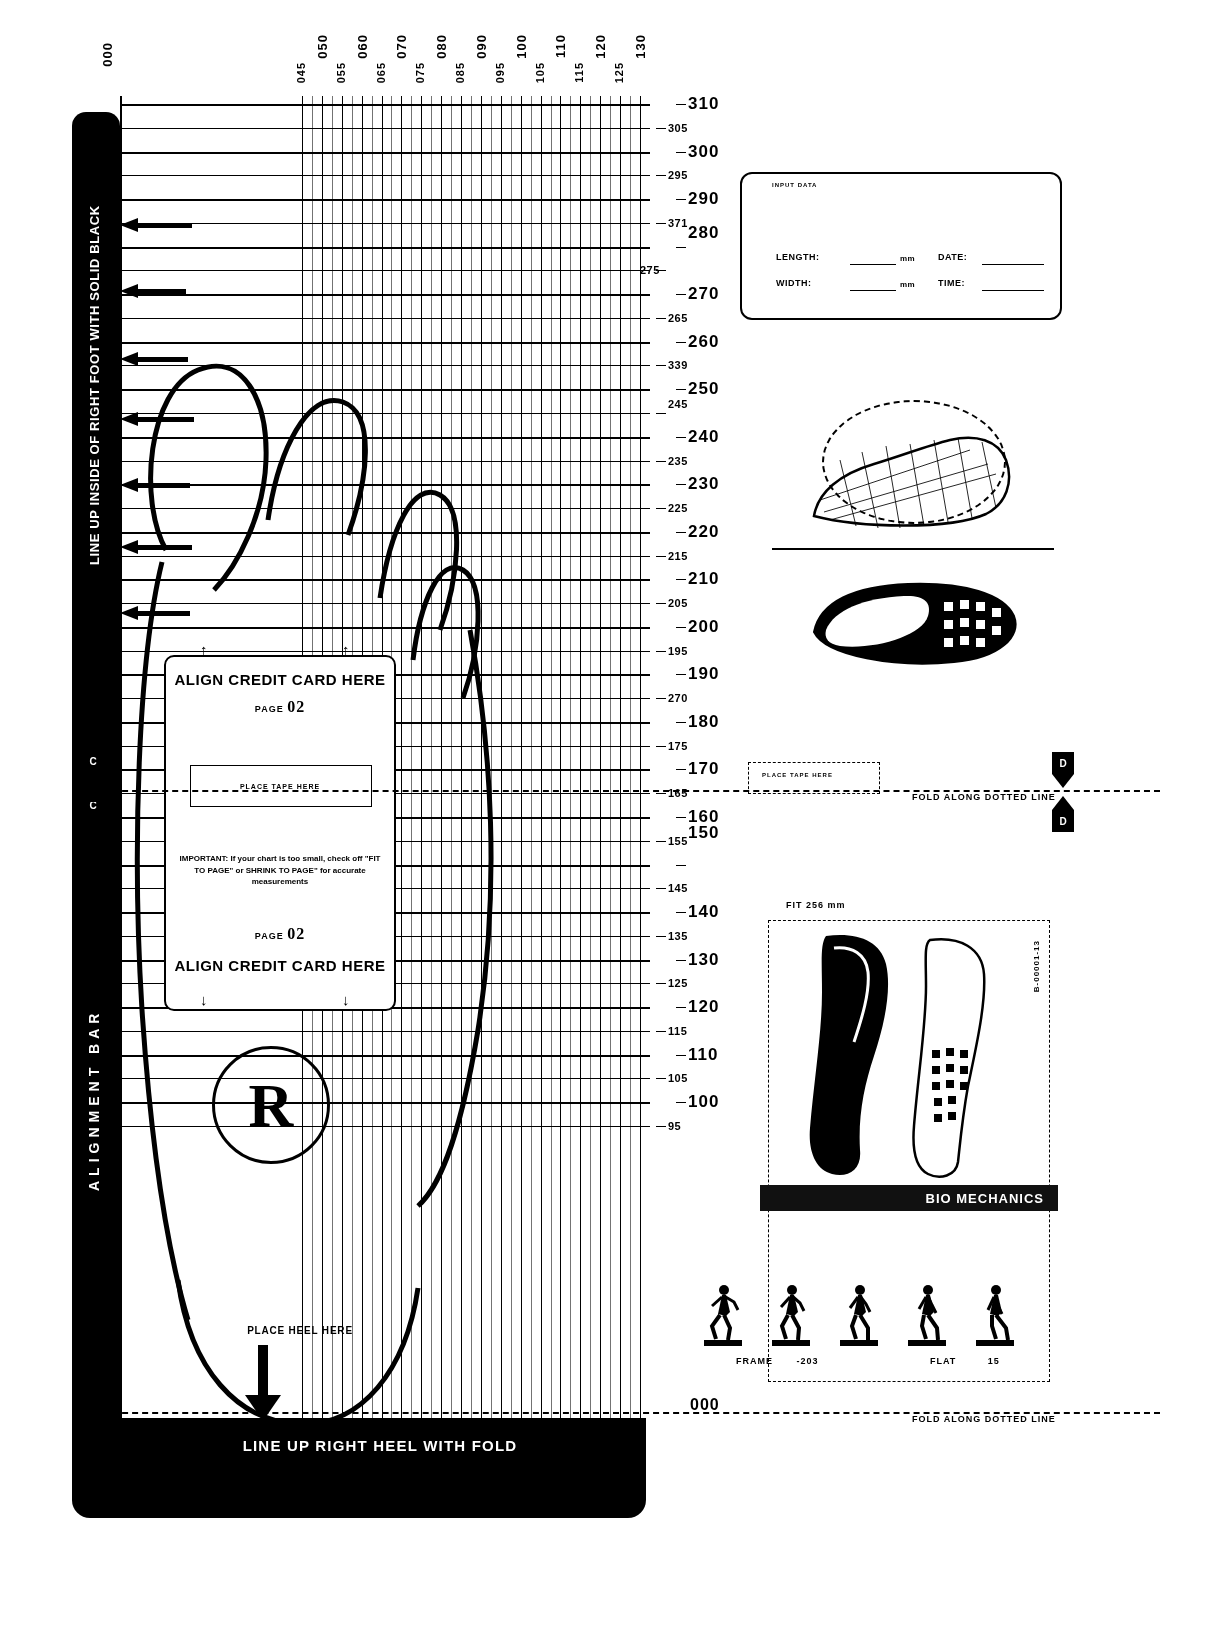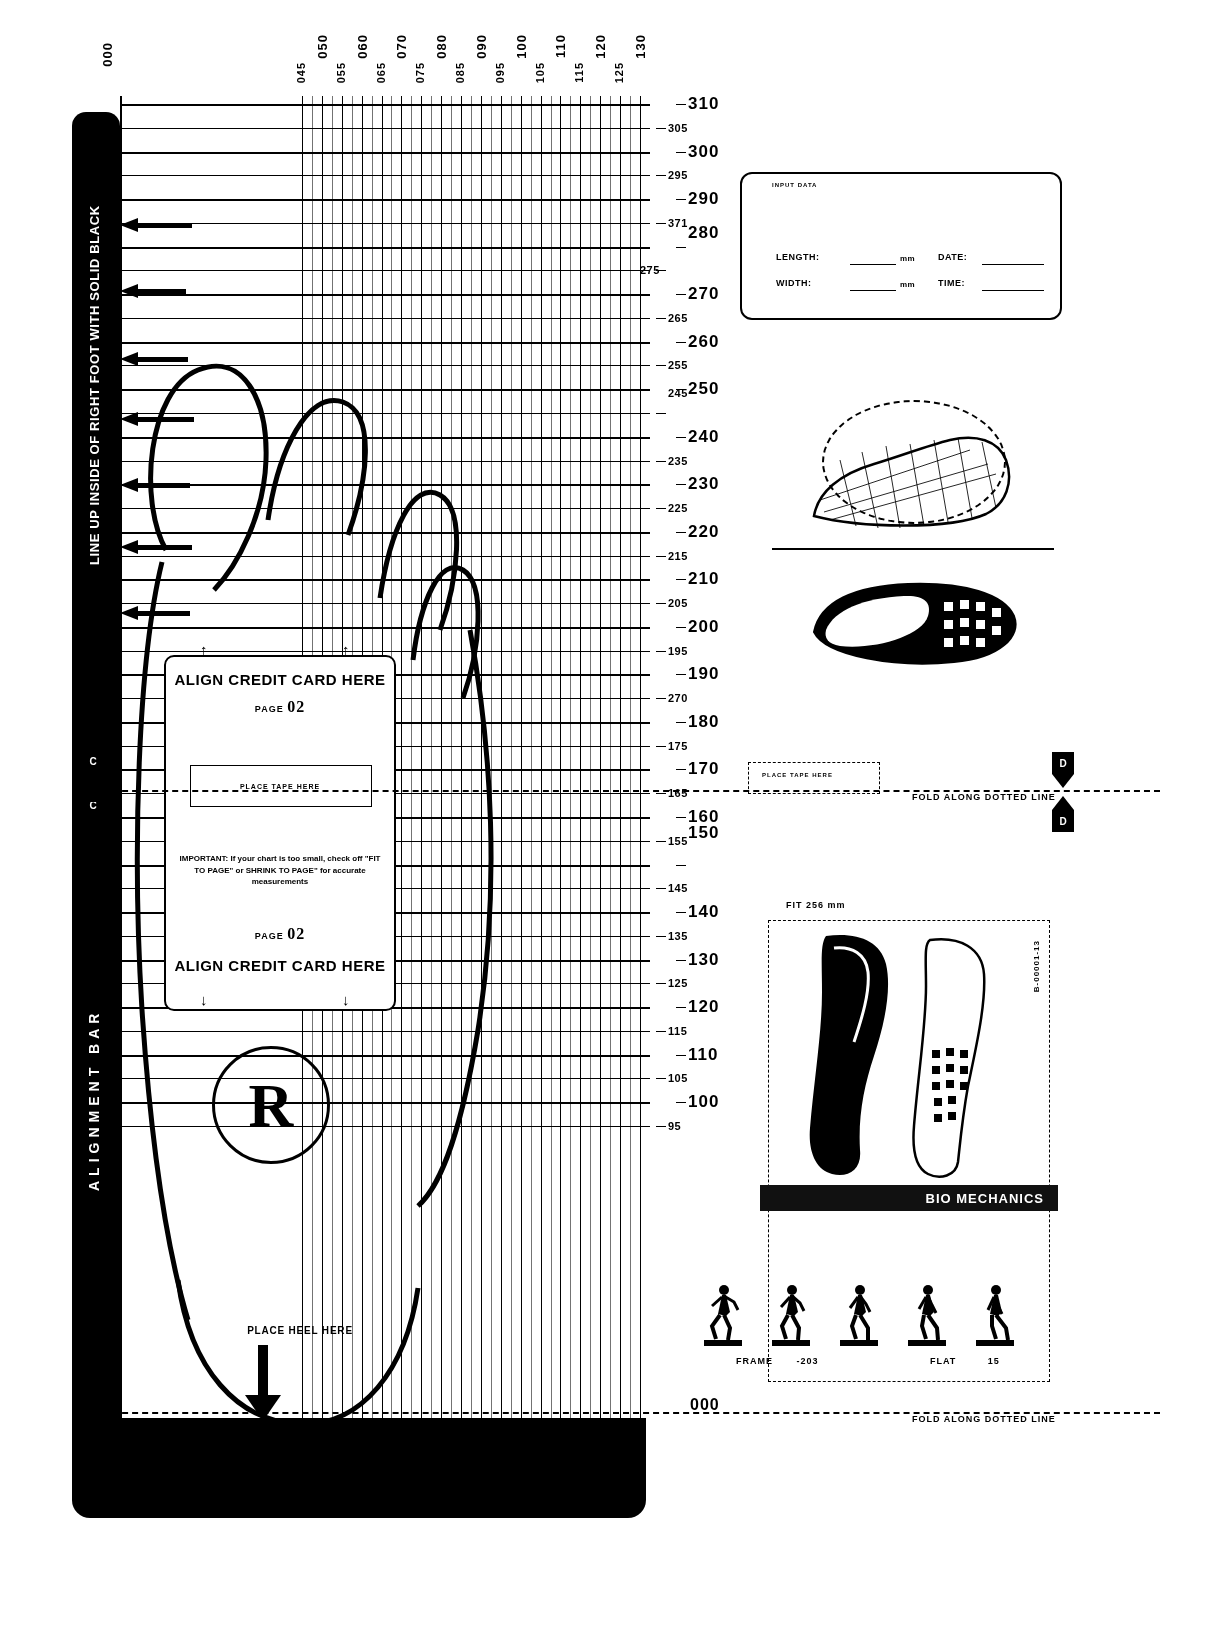--- a/index.html
+++ b/index.html
@@ -165,20 +165,21 @@
 
 <div id="page">
 
   <div class="abs" id="align-bar"></div>
   <div class="abs" id="align-bar-bottom"></div>
 
   <div class="abs vert" id="align-bar-top-label">LINE UP INSIDE OF RIGHT FOOT WITH SOLID BLACK</div>
 
   <div class="abs vert" id="align-bar-name">ALIGNMENT BAR</div>
 
+  <div class="abs" id="heel-fold-label">LINE UP RIGHT HEEL WITH FOLD</div>
 
   <div class="abs" id="grid">
 
   <div class="vline thick" style="left: 0px;"></div>
       <div class="vline" style="left: 182px;"></div>
       <div class="vline" style="left: 201.882px;"></div>
       <div class="vline" style="left: 221.765px;"></div>
       <div class="vline" style="left: 241.647px;"></div>
       <div class="vline" style="left: 261.529px;"></div>
       <div class="vline" style="left: 281.412px;"></div>
@@ -294,25 +295,25 @@
       <div class="abs rowtick major" style="top: 223px; left: 688px;">280</div>
       <div class="abs rowdash" style="top: 246.605px; left: 676px; width: 10px;"></div>
       <div class="abs rowtick" style="top: 264.372px; left: 640px;">275</div>
       <div class="abs rowdash" style="top: 270.372px; left: 656px; width: 10px;"></div>
       <div class="abs rowtick major" style="top: 284.14px; left: 688px;">270</div>
       <div class="abs rowdash" style="top: 294.14px; left: 676px; width: 10px;"></div>
       <div class="abs rowtick" style="top: 311.907px; left: 668px;">265</div>
       <div class="abs rowdash" style="top: 317.907px; left: 656px; width: 10px;"></div>
       <div class="abs rowtick major" style="top: 331.674px; left: 688px;">260</div>
       <div class="abs rowdash" style="top: 341.674px; left: 676px; width: 10px;"></div>
-      <div class="abs rowtick" style="top: 359.442px; left: 668px;">255</div>
+      <div class="abs rowtick" style="top: 359.442px; left: 668px;">339</div>
       <div class="abs rowdash" style="top: 365.442px; left: 656px; width: 10px;"></div>
       <div class="abs rowtick major" style="top: 379.209px; left: 688px;">250</div>
       <div class="abs rowdash" style="top: 389.209px; left: 676px; width: 10px;"></div>
-      <div class="abs rowtick" style="top: 387px; left: 668px;">245</div>
+      <div class="abs rowtick" style="top: 398px; left: 668px;">245</div>
       <div class="abs rowdash" style="top: 412.977px; left: 656px; width: 10px;"></div>
       <div class="abs rowtick major" style="top: 426.744px; left: 688px;">240</div>
       <div class="abs rowdash" style="top: 436.744px; left: 676px; width: 10px;"></div>
       <div class="abs rowtick" style="top: 454.512px; left: 668px;">235</div>
       <div class="abs rowdash" style="top: 460.512px; left: 656px; width: 10px;"></div>
       <div class="abs rowtick major" style="top: 474.279px; left: 688px;">230</div>
       <div class="abs rowdash" style="top: 484.279px; left: 676px; width: 10px;"></div>
       <div class="abs rowtick" style="top: 502.047px; left: 668px;">225</div>
       <div class="abs rowdash" style="top: 508.047px; left: 656px; width: 10px;"></div>
       <div class="abs rowtick major" style="top: 521.814px; left: 688px;">220</div>

